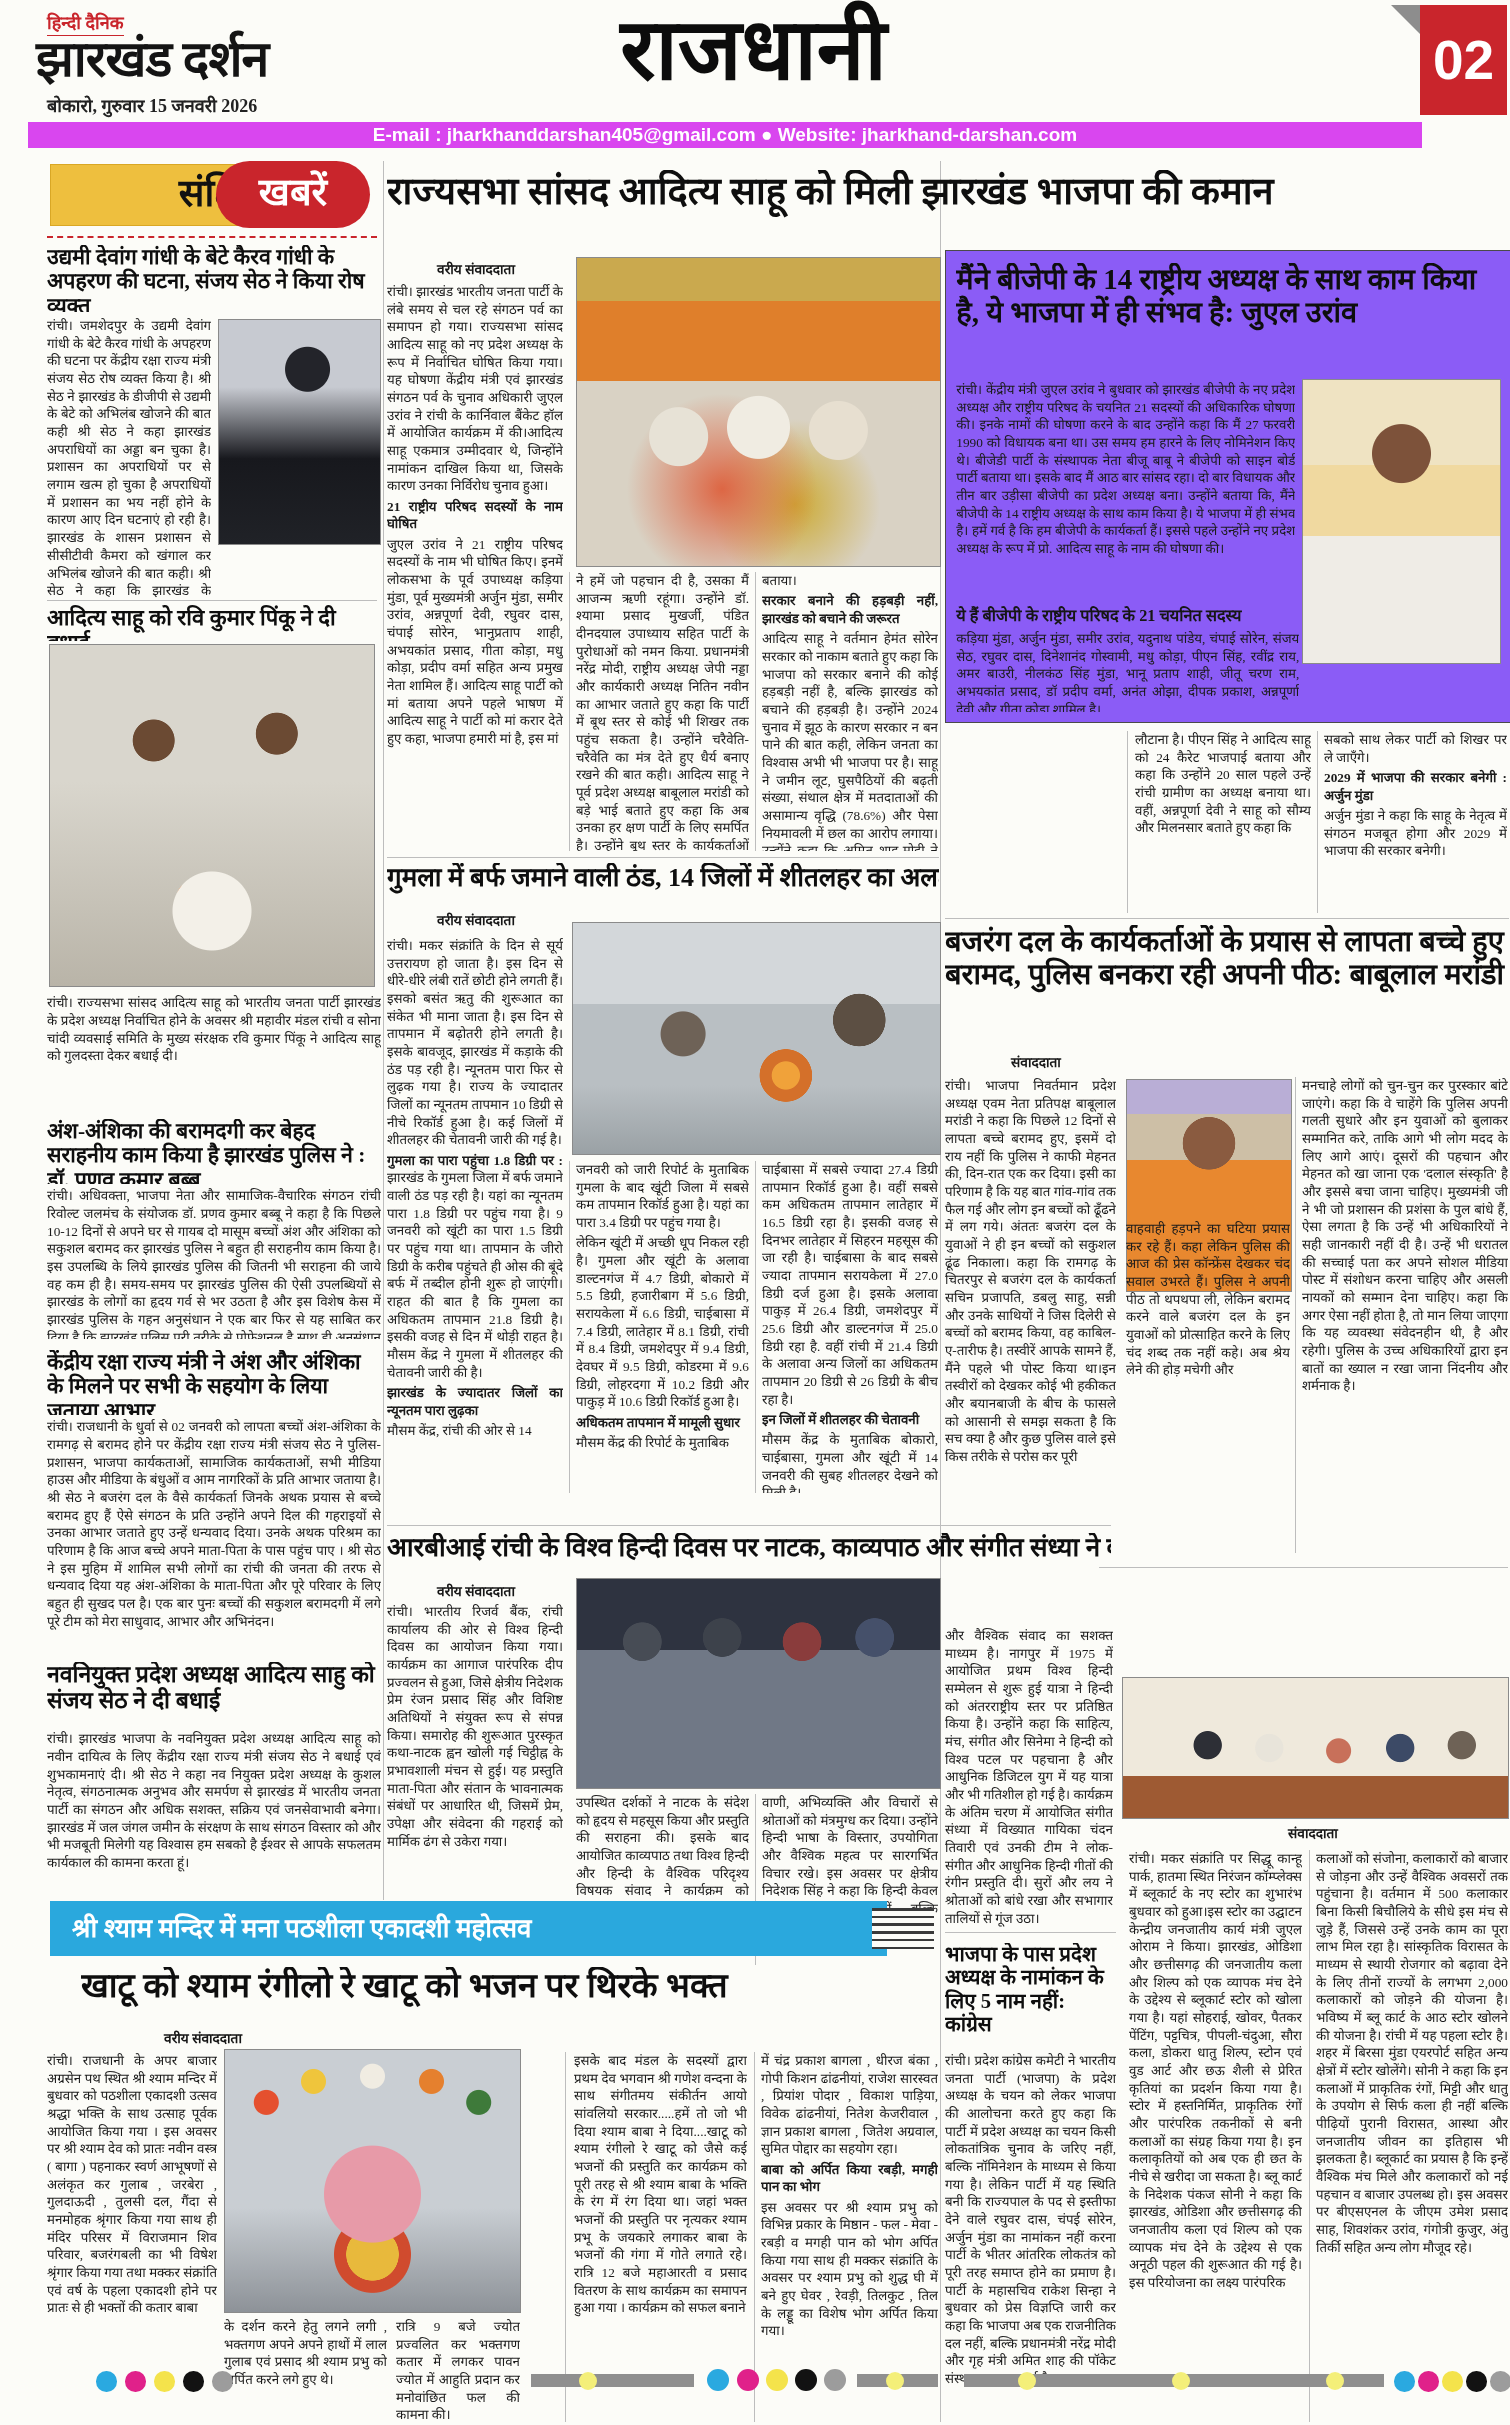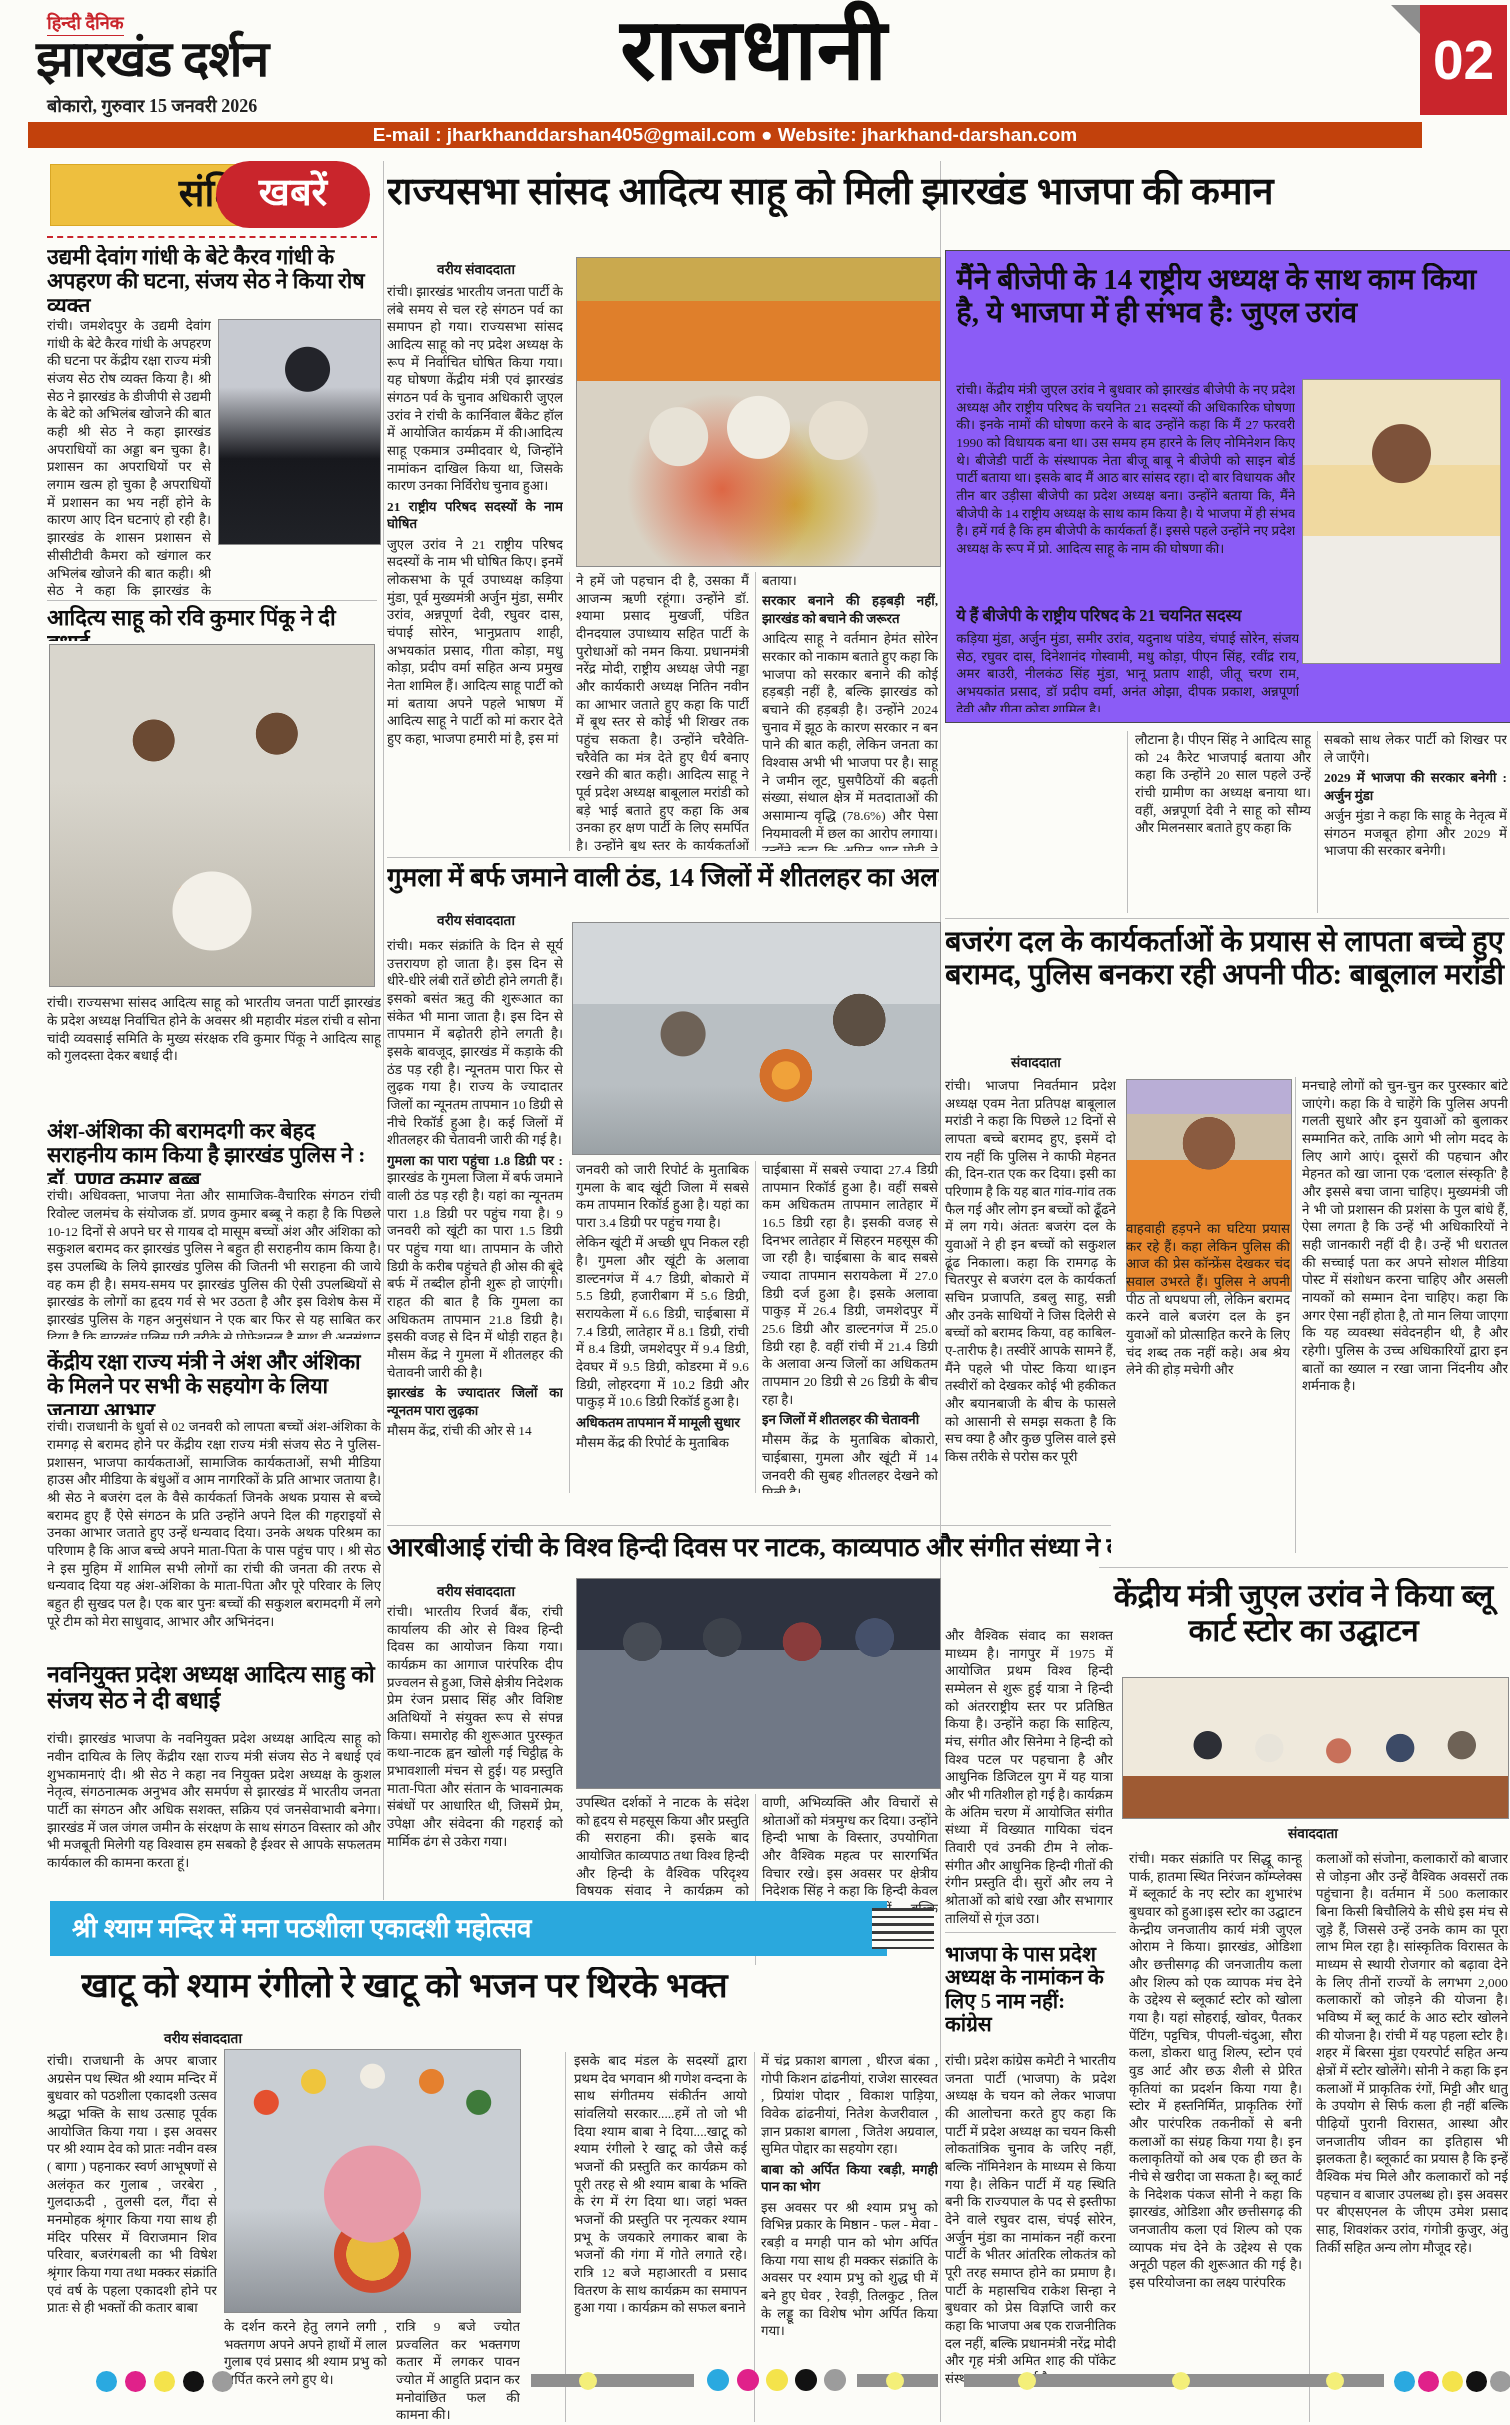--- a/index.html
+++ b/index.html
@@ -14,21 +14,21 @@
   .byline span{border-bottom:1.3px solid #444;padding:0 6.9px 1.7px;}
   .photo{border:0.9px solid #8a8a8a;overflow:hidden;}
   .vrule{width:0.9px;background:#bdbdbd;}
   .hrule{height:0.9px;background:#bdbdbd;}
   .masthead-tagline{color:#c9252c;font-weight:700;font-size:18px;border-bottom:1.7px solid #c9252c;display:inline-block;padding-bottom:0.9px;}
   .masthead-title{font-weight:700;font-size:50px;line-height:1.05;color:#141414;letter-spacing:-0.9px;}
   .masthead-date{font-weight:700;font-size:18px;color:#222;}
   .masthead-section{font-weight:700;font-size:86px;color:#0c0c0c;text-align:center;line-height:1.05;}
   .pagenum{background:#c9252c;color:#fff;font-weight:700;font-size:55px;text-align:center;line-height:110px;font-family:"Liberation Sans","DejaVu Sans",sans-serif;}
   .fold{width:0;height:0;border-left:29px solid transparent;border-top:29px solid #8d8d8d;}
-  .redbar{background:#c2410c;color:#fff;font-weight:700;font-size:19px;text-align:center;line-height:26px;
+  .redbar{background:#d946ef;color:#fff;font-weight:700;font-size:19px;text-align:center;line-height:26px;
           font-family:"Liberation Sans","DejaVu Sans",sans-serif;}
   .brief-yellow{background:#eebf3e;border:1.7px solid #d9a725;}
   .brief-left-txt{font-weight:700;font-size:38px;color:#111;text-align:right;line-height:57px;}
   .brief-pill{background:#c9252c;border-radius:39px;color:#fff;font-weight:700;font-size:38px;text-align:center;line-height:63px;}
   .dashred{border-top:2.6px dashed #c9252c;}
   .bluebanner{background:#2aa8dd;color:#fff;font-weight:700;font-size:26px;line-height:55px;padding-left:22px;overflow:hidden;white-space:nowrap;}
   .stripes{background:repeating-linear-gradient(180deg,#3a3a3a 0 2.6px,#fcfcf8 2.6px 7.7px);}
   .boxed{border:1.7px solid #4a4a4a;background:#8b5cf6;}
   .dot{border-radius:50%;position:absolute;}
   .graybar{position:absolute;height:13px;background:#8f8f8f;}
@@ -190,21 +190,20 @@
       radial-gradient(circle at 62% 30%, #8a3c3c 0 19px, transparent 19.7px),
       radial-gradient(circle at 82% 28%, #45506a 0 19px, transparent 19.7px),
       linear-gradient(180deg,#2e3340 0 34%, #707886 34% 100%);"></div>
   <div class="abs bodytxt" style="left:387px;top:1603px;width:176px;height:360px;">रांची। भारतीय रिजर्व बैंक, रांची कार्यालय की ओर से विश्व हिन्दी दिवस का आयोजन किया गया। कार्यक्रम का आगाज पारंपरिक दीप प्रज्वलन से हुआ, जिसे क्षेत्रीय निदेशक प्रेम रंजन प्रसाद सिंह और विशिष्ट अतिथियों ने संयुक्त रूप से संपन्न किया। समारोह की शुरूआत पुरस्कृत कथा-नाटक ह्वन खोली गई चिट्ठीह्न के प्रभावशाली मंचन से हुई। यह प्रस्तुति माता-पिता और संतान के भावनात्मक संबंधों पर आधारित थी, जिसमें प्रेम, उपेक्षा और संवेदना की गहराई को मार्मिक ढंग से उकेरा गया।</div>
   <div class="abs bodytxt" style="left:576px;top:1794px;width:173px;height:171px;">उपस्थित दर्शकों ने नाटक के संदेश को हृदय से महसूस किया और प्रस्तुति की सराहना की। इसके बाद आयोजित काव्यपाठ तथा विश्व हिन्दी और हिन्दी के वैश्विक परिदृश्य विषयक संवाद ने कार्यक्रम को बौद्धिक ऊंचाई प्रदान की। प्रख्यात अभिनेता और रंगकर्मी राजेन्द्र गुप्ता ने अपनी</div>
   <div class="abs vrule" style="left:755px;top:1794px;height:171px;"></div>
   <div class="abs bodytxt" style="left:762px;top:1794px;width:176px;height:171px;">वाणी, अभिव्यक्ति और विचारों से श्रोताओं को मंत्रमुग्ध कर दिया। उन्होंने हिन्दी भाषा के विस्तार, उपयोगिता और वैश्विक महत्व पर सारगर्भित विचार रखे।  इस अवसर पर क्षेत्रीय निदेशक सिंह ने कहा कि हिन्दी केवल संचार की भाषा नहीं, बल्कि सांस्कृतिक धरोहर, ज्ञान परंपरा</div>
   <div class="abs bodytxt" style="left:945px;top:1627px;width:168px;height:301px;">और वैश्विक संवाद का सशक्त माध्यम है। नागपुर में 1975 में आयोजित प्रथम विश्व हिन्दी सम्मेलन से शुरू हुई यात्रा ने हिन्दी को अंतरराष्ट्रीय स्तर पर प्रतिष्ठित किया है। उन्होंने कहा कि साहित्य, मंच, संगीत और सिनेमा ने हिन्दी को विश्व पटल पर पहचाना है और आधुनिक डिजिटल युग में यह यात्रा और भी गतिशील हो गई है। कार्यक्रम के अंतिम चरण में आयोजित संगीत संध्या में विख्यात गायिका चंदन तिवारी एवं उनकी टीम ने लोक-संगीत और आधुनिक हिन्दी गीतों की रंगीन प्रस्तुति दी। सुरों और लय ने श्रोताओं को बांधे रखा और सभागार तालियों से गूंज उठा।</div>
 
   <div class="abs hrule" style="left:1099px;top:1567px;width:409px;"></div>
-  <div class="abs hl" style="left:1099px;top:1578px;width:409px;font-size:31px;height:94px;text-align:center;">केंद्रीय मंत्री जुएल उरांव ने किया ब्लू कार्ट स्टोर का उद्घाटन</div>
   <div class="abs photo" style="left:1122px;top:1677px;width:385px;height:140px;background:
       radial-gradient(circle at 22% 48%, #2d2f36 0 13.7px, transparent 14.6px),
       radial-gradient(circle at 38% 50%, #e8e4da 0 13.7px, transparent 14.6px),
       radial-gradient(circle at 56% 52%, #c8705a 0 12px, transparent 13px),
       radial-gradient(circle at 72% 50%, #3c4a66 0 13.7px, transparent 14.6px),
       radial-gradient(circle at 88% 48%, #6e6256 0 13.7px, transparent 14.6px),
       linear-gradient(180deg,#efe9dc 0 70%, #9e5a33 70% 100%);"></div>
   <div class="abs byline" style="left:1240px;top:1823px;width:146px;"><span>संवाददाता</span></div>
   <div class="abs bodytxt" style="left:1129px;top:1850px;width:173px;height:572px;">रांची। मकर संक्रांति पर सिद्धू कान्हू पार्क, हातमा स्थित निरंजन कॉम्प्लेक्स में ब्लूकार्ट के नए स्टोर का शुभारंभ बुधवार को हुआ।इस स्टोर का उद्घाटन केन्द्रीय जनजातीय कार्य मंत्री जुएल ओराम ने किया। झारखंड, ओडिशा और छत्तीसगढ़ की जनजातीय कला और शिल्प को एक व्यापक मंच देने के उद्देश्य से ब्लूकार्ट स्टोर को खोला गया है। यहां सोहराई, खोवर, पैतकर पेंटिंग, पट्टचित्र, पीपली-चंदुआ, सौरा कला, डोकरा धातु शिल्प, स्टोन एवं वुड आर्ट और छऊ शैली से प्रेरित कृतियां का प्रदर्शन किया गया है। स्टोर में हस्तनिर्मित, प्राकृतिक रंगों और पारंपरिक तकनीकों से बनी कलाओं का संग्रह किया गया है। इन कलाकृतियों को अब एक ही छत के नीचे से खरीदा जा सकता है।  ब्लू कार्ट के निदेशक पंकज सोनी ने कहा कि झारखंड, ओडिशा और छत्तीसगढ़ की जनजातीय कला एवं शिल्प को एक व्यापक मंच देने के उद्देश्य से एक अनूठी पहल की शुरूआत की गई है। इस परियोजना का लक्ष्य पारंपरिक</div>
   <div class="abs vrule" style="left:1309px;top:1850px;height:572px;"></div>

